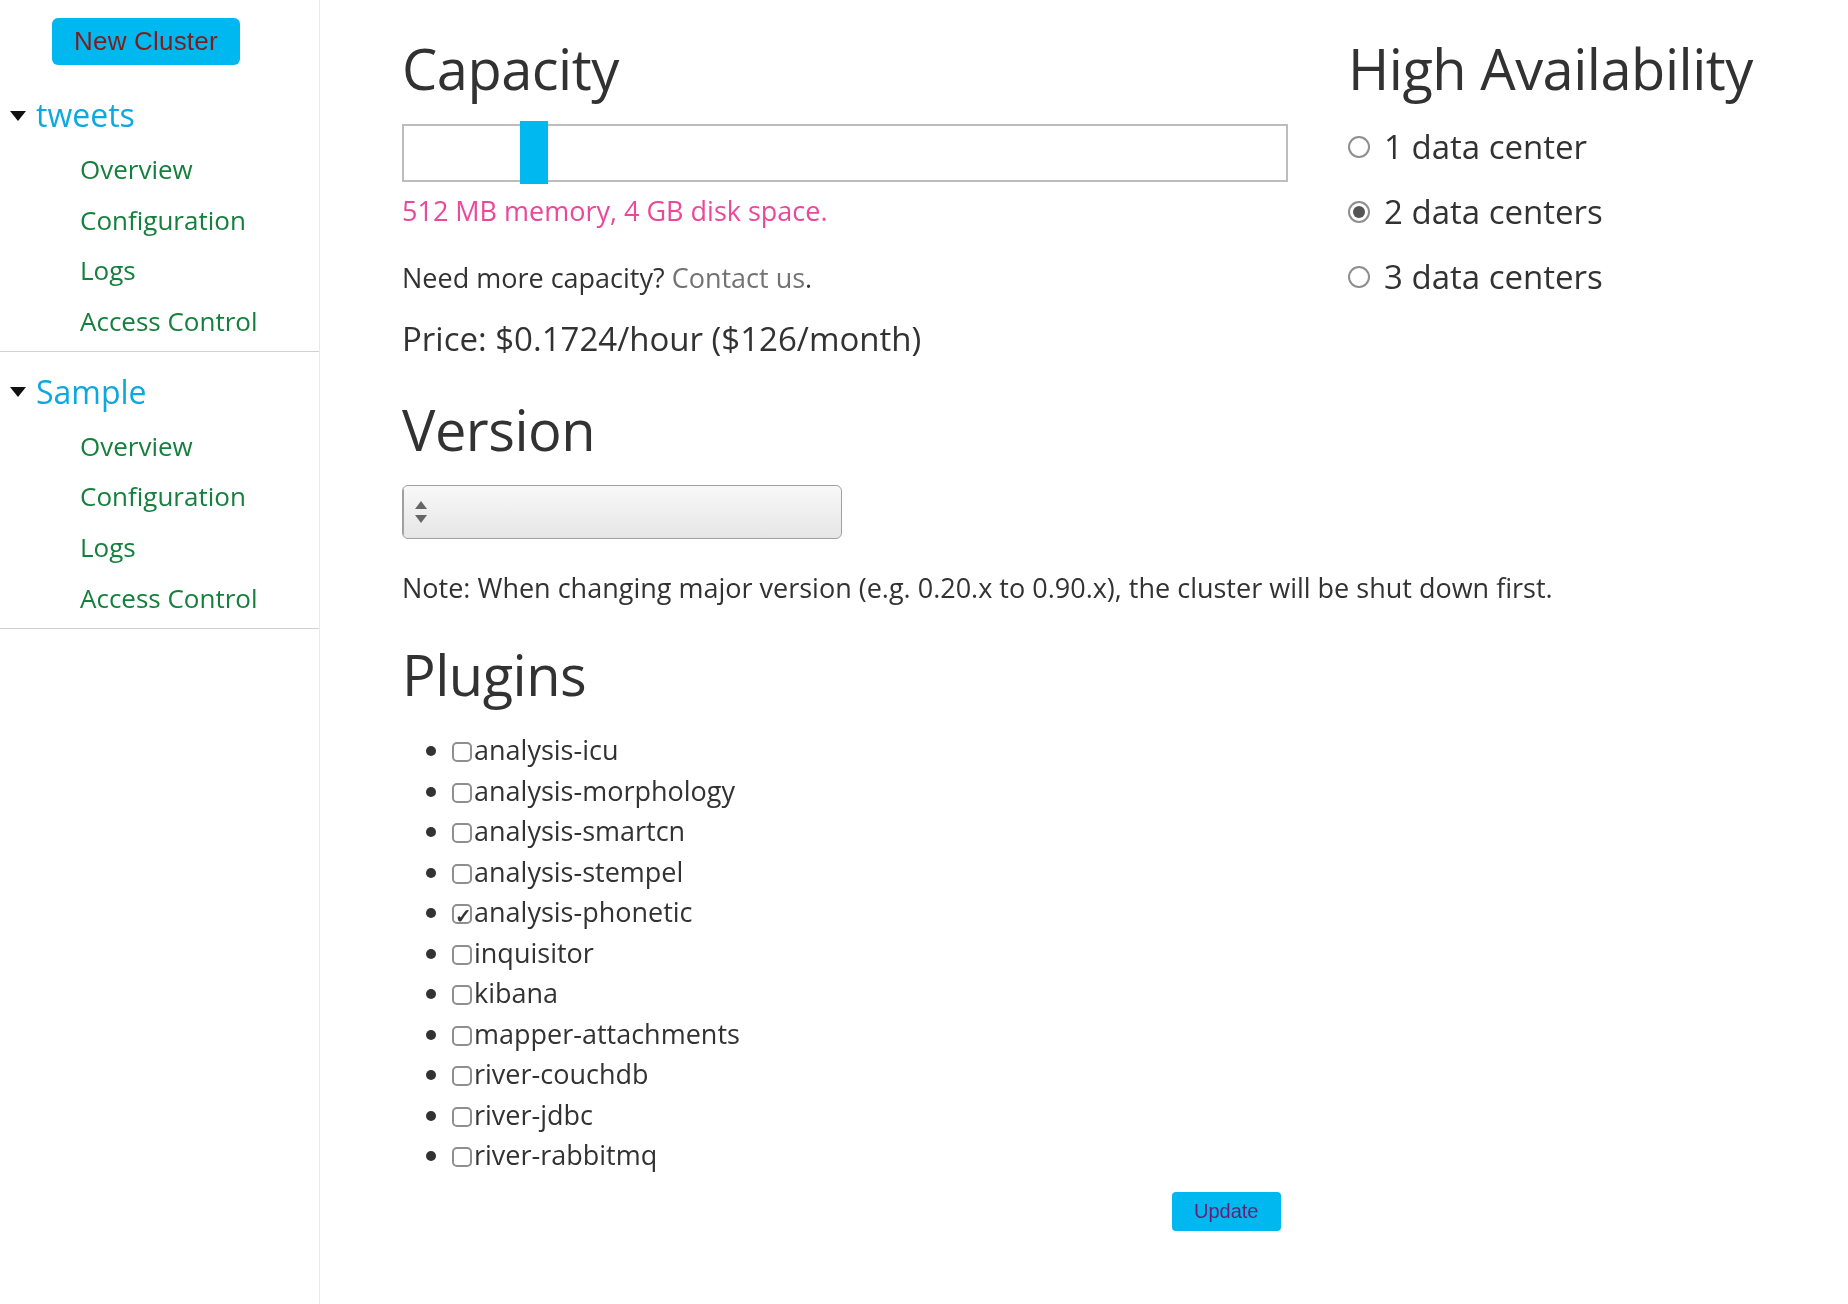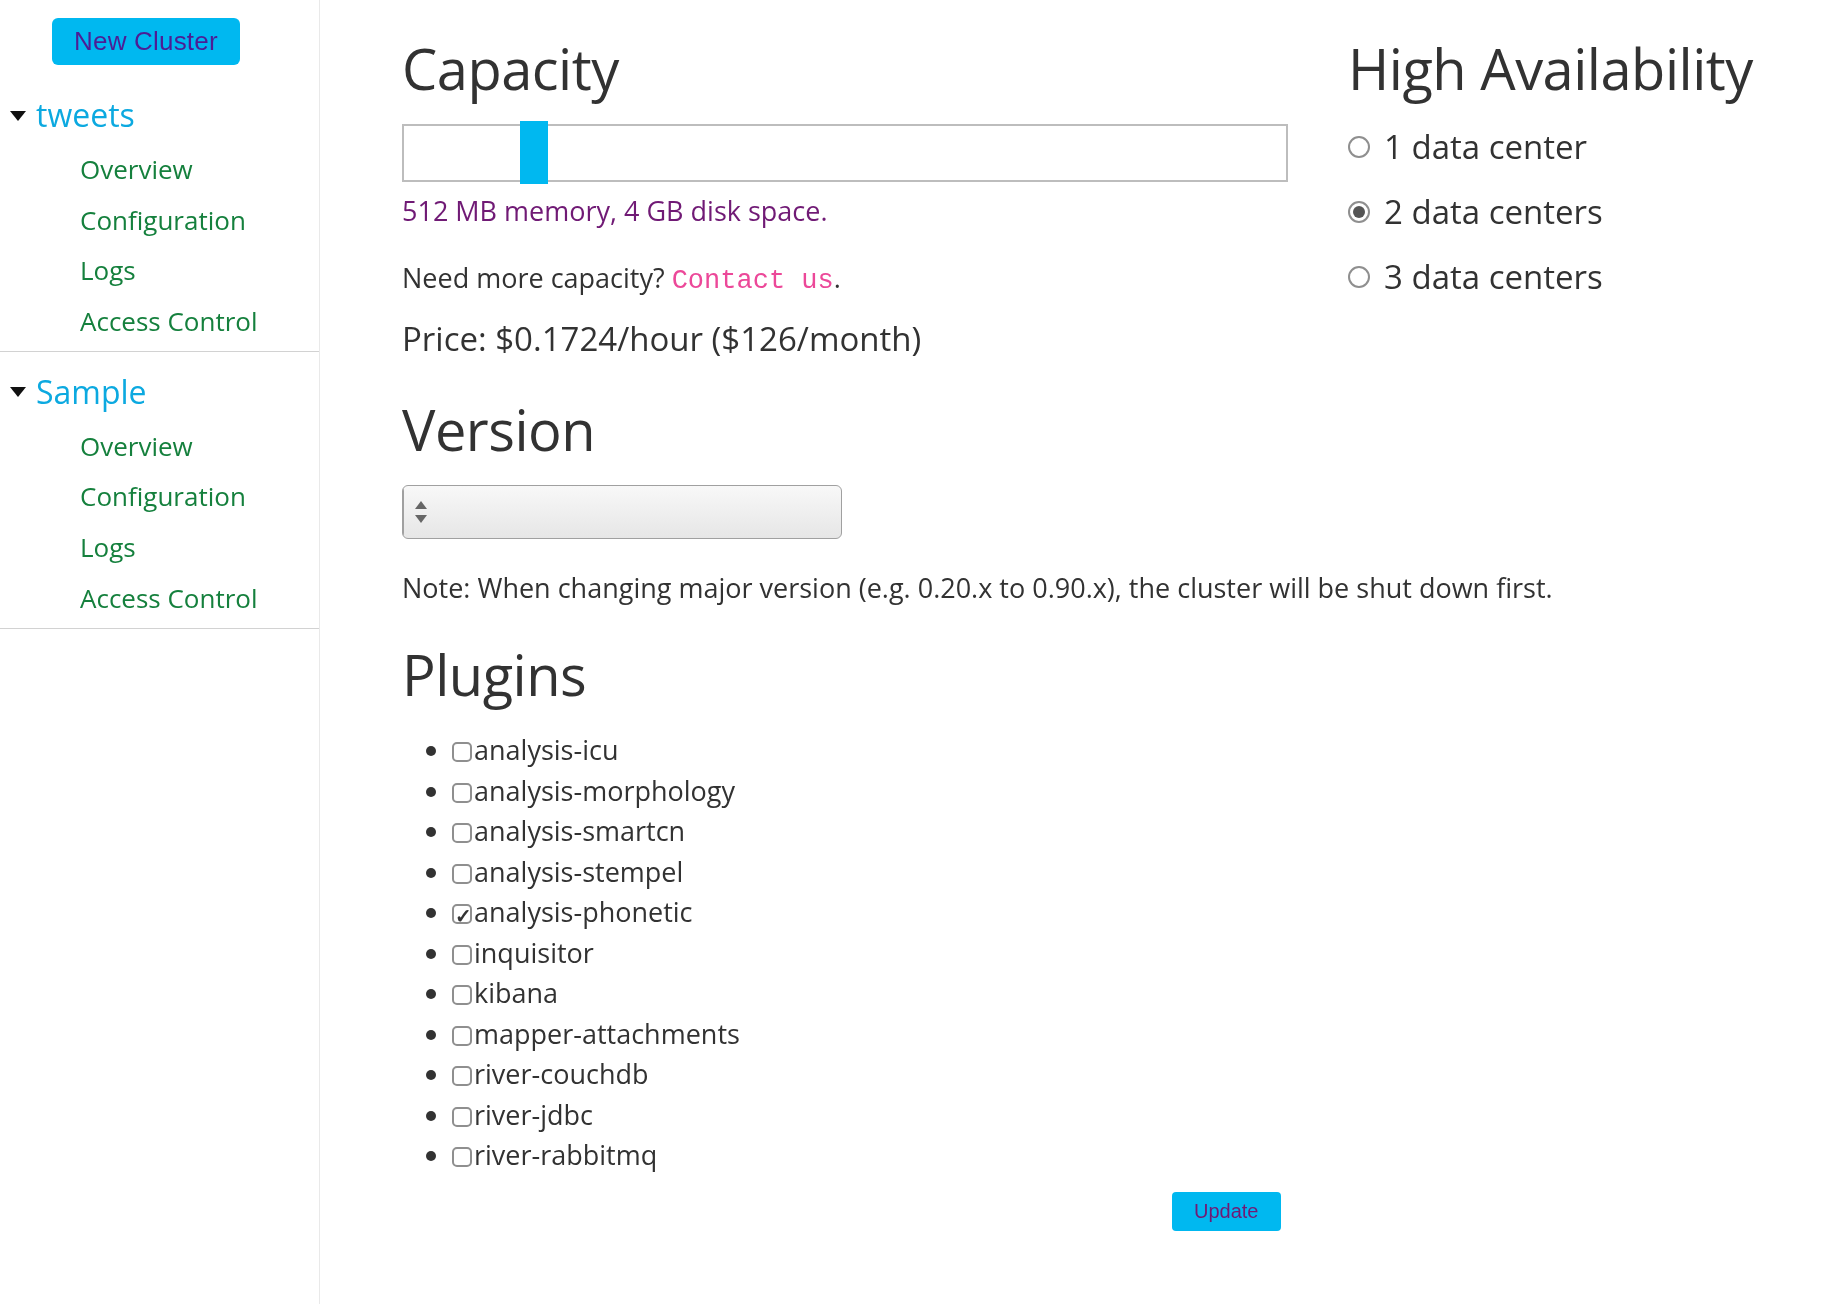--- a/index.html
+++ b/index.html
@@ -28,21 +28,21 @@
   .sidebar .btn-row {
     padding: 4px 0 10px 52px;
   }
   .btn-primary {
     display: inline-block;
     background: #1fb6ff;
     background: #14aae6;
     background: #13abe8;
     background: #0db0ef;
     background: #00b8f0;
-    color: #4c1d95;
+    color: #7f1d1d;
     font-size: 26px;
     font-weight: 500;
     padding: 8px 22px;
     border: none;
     border-radius: 6px;
     cursor: pointer;
     letter-spacing: 0.2px;
   }
   .btn-primary-sm {
     display: inline-block;
@@ -132,31 +132,30 @@
     top: -5px;
     left: 116px;
     width: 28px;
     height: 63px;
     background: #00b8f0;
     cursor: grab;
   }
   .cap-text {
     margin-top: 10px;
     font-size: 27px;
-    color: #701a75;
+    color: #ec4899;
   }
   .cap-note {
     margin-top: 30px;
     font-size: 27px;
   }
   a.link {
-    color: #ec4899;
+    color: #737373;
     text-decoration: none;
     cursor: pointer;
-    font-family: Liberation Mono, monospace;
   }
   .price-line {
     margin-top: 20px;
     font-size: 33px;
     color: #323232;
   }
   
   .radio-list {
     margin-top: 8px;
   }

